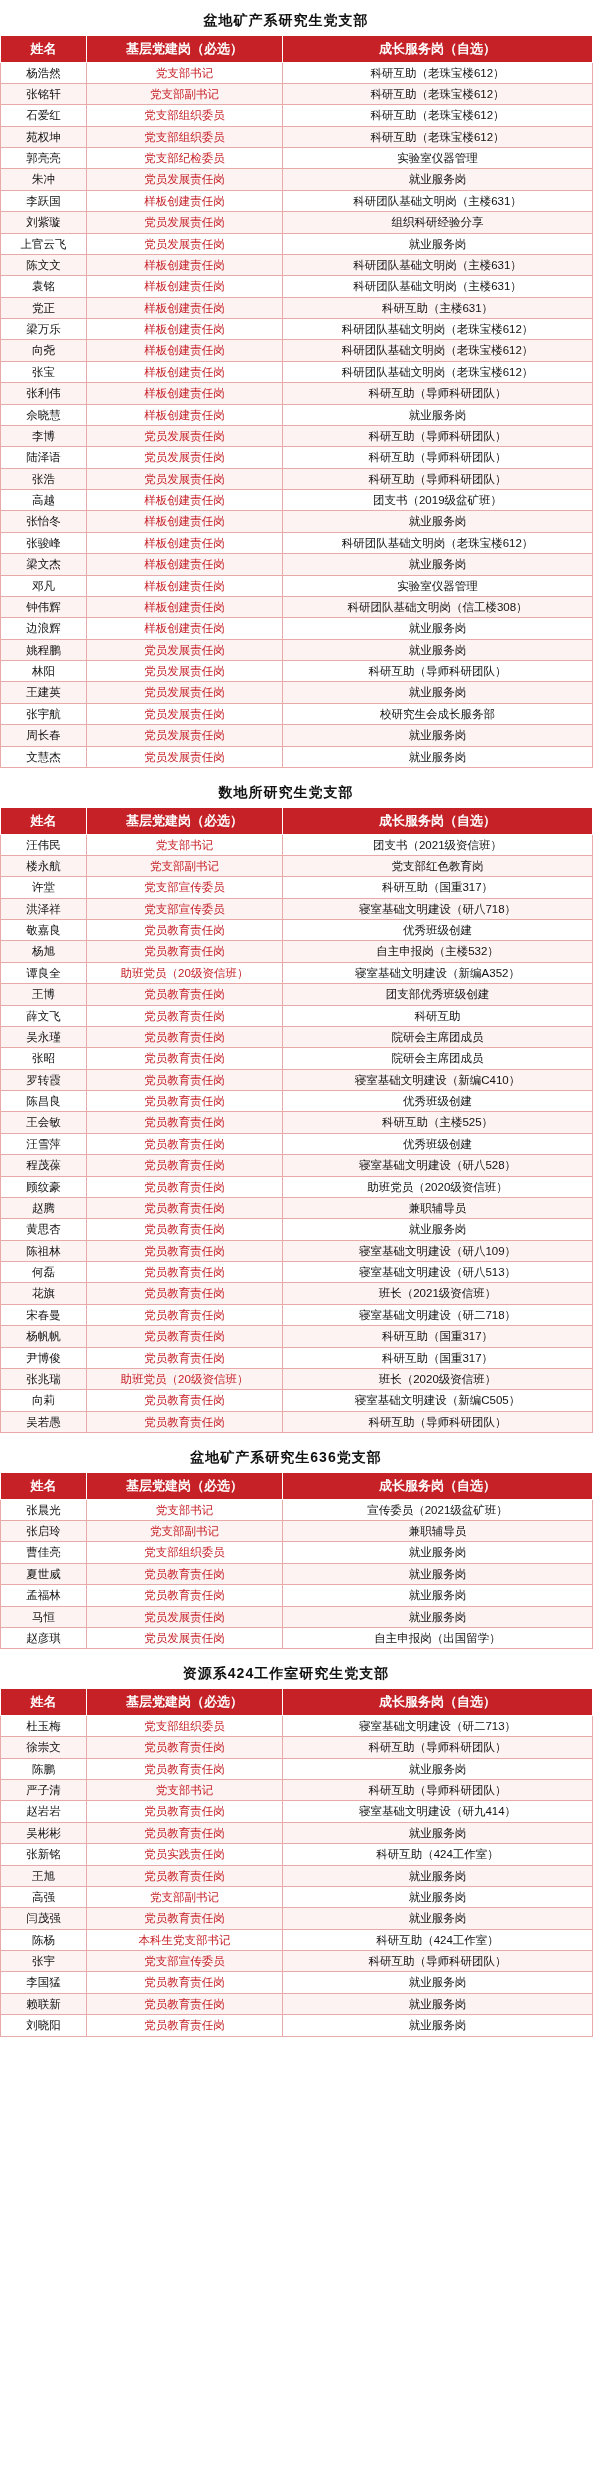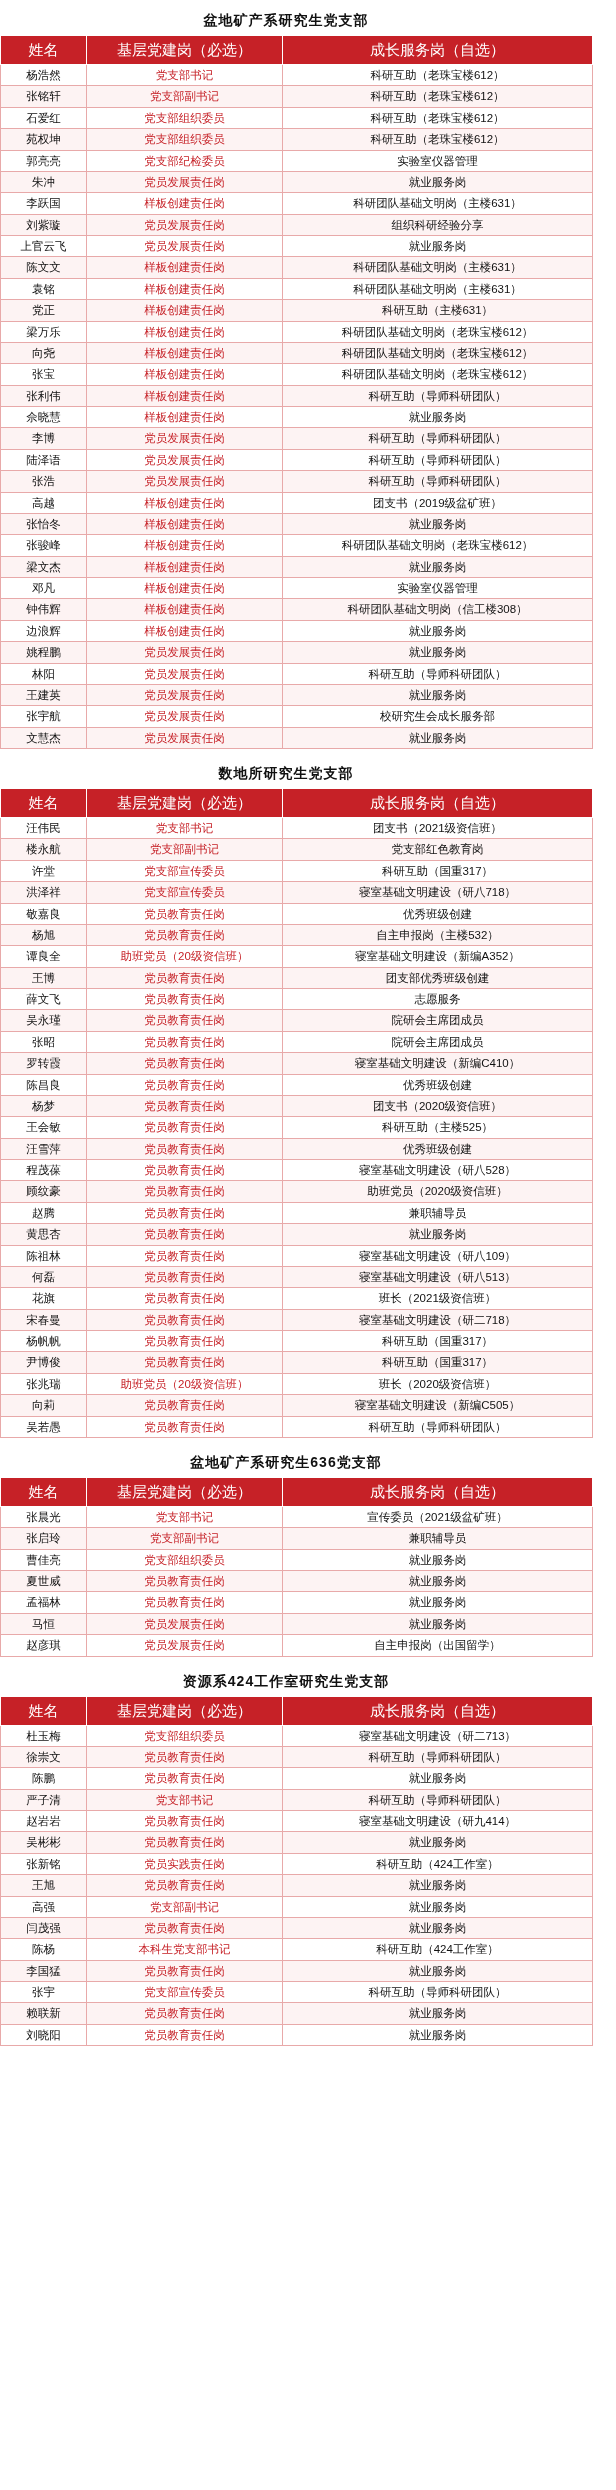--- a/index.html
+++ b/index.html
@@ -24,22 +24,22 @@
     width:592px;
     margin:0 auto;
     table-layout:fixed;
   }
   col.c-name{width:86px;}
   col.c-post{width:196px;}
   col.c-serv{width:310px;}
   thead th{
     background:#c62127;
     color:#ffffff;
-    font-weight:normal;
-    font-size:15px;
+    font-weight:bold;
+    font-size:13px;
     text-align:center;
     padding:5px 2px;
     border:1px solid #ffffff;
     line-height:1.2;
   }
   tbody td{
     border:1px solid #e8a9a9;
     text-align:center;
     font-size:11.5px;
     padding:3px 2px;
@@ -224,20 +224,25 @@
               <td class="col-name">王建英</td>
               <td class="col-post">党员发展责任岗</td>
               <td class="col-serv">就业服务岗</td>
             </tr>
             <tr>
               <td class="col-name">张宇航</td>
               <td class="col-post">党员发展责任岗</td>
               <td class="col-serv">校研究生会成长服务部</td>
             </tr>
             <tr>
+              <td class="col-name">周长春</td>
+              <td class="col-post">党员发展责任岗</td>
+              <td class="col-serv">就业服务岗</td>
+            </tr>
+            <tr>
               <td class="col-name">文慧杰</td>
               <td class="col-post">党员发展责任岗</td>
               <td class="col-serv">就业服务岗</td>
             </tr>
           </tbody>
         </table>
       </div>
       <div class="section">
         <div class="section-title">数地所研究生党支部</div>
         <table>
@@ -290,46 +295,41 @@
               <td class="col-serv">寝室基础文明建设（新编A352）</td>
             </tr>
             <tr>
               <td class="col-name">王博</td>
               <td class="col-post">党员教育责任岗</td>
               <td class="col-serv">团支部优秀班级创建</td>
             </tr>
             <tr>
               <td class="col-name">薛文飞</td>
               <td class="col-post">党员教育责任岗</td>
-              <td class="col-serv">志愿服务</td>
+              <td class="col-serv">科研互助</td>
             </tr>
             <tr>
               <td class="col-name">吴永瑾</td>
               <td class="col-post">党员教育责任岗</td>
               <td class="col-serv">院研会主席团成员</td>
             </tr>
             <tr>
               <td class="col-name">张昭</td>
               <td class="col-post">党员教育责任岗</td>
               <td class="col-serv">院研会主席团成员</td>
             </tr>
             <tr>
               <td class="col-name">罗转霞</td>
               <td class="col-post">党员教育责任岗</td>
               <td class="col-serv">寝室基础文明建设（新编C410）</td>
             </tr>
             <tr>
               <td class="col-name">陈昌良</td>
               <td class="col-post">党员教育责任岗</td>
               <td class="col-serv">优秀班级创建</td>
-            </tr>
-            <tr>
-              <td class="col-name">杨梦</td>
-              <td class="col-post">党员教育责任岗</td>
-              <td class="col-serv">团支书（2020级资信班）</td>
             </tr>
             <tr>
               <td class="col-name">王会敏</td>
               <td class="col-post">党员教育责任岗</td>
               <td class="col-serv">科研互助（主楼525）</td>
             </tr>
             <tr>
               <td class="col-name">汪雪萍</td>
               <td class="col-post">党员教育责任岗</td>
               <td class="col-serv">优秀班级创建</td>
@@ -521,28 +521,28 @@
               <td class="col-name">闫茂强</td>
               <td class="col-post">党员教育责任岗</td>
               <td class="col-serv">就业服务岗</td>
             </tr>
             <tr>
               <td class="col-name">陈杨</td>
               <td class="col-post">本科生党支部书记</td>
               <td class="col-serv">科研互助（424工作室）</td>
             </tr>
             <tr>
-              <td class="col-name">李国猛</td>
-              <td class="col-post">党员教育责任岗</td>
-              <td class="col-serv">就业服务岗</td>
-            </tr>
-            <tr>
               <td class="col-name">张宇</td>
               <td class="col-post">党支部宣传委员</td>
               <td class="col-serv">科研互助（导师科研团队）</td>
+            </tr>
+            <tr>
+              <td class="col-name">李国猛</td>
+              <td class="col-post">党员教育责任岗</td>
+              <td class="col-serv">就业服务岗</td>
             </tr>
             <tr>
               <td class="col-name">赖联新</td>
               <td class="col-post">党员教育责任岗</td>
               <td class="col-serv">就业服务岗</td>
             </tr>
             <tr>
               <td class="col-name">刘晓阳</td>
               <td class="col-post">党员教育责任岗</td>
               <td class="col-serv">就业服务岗</td>

